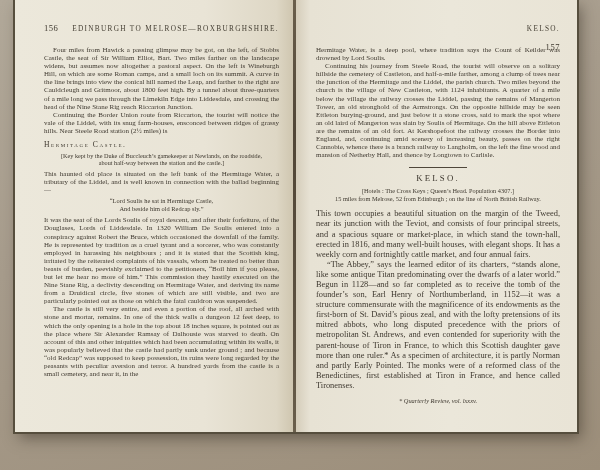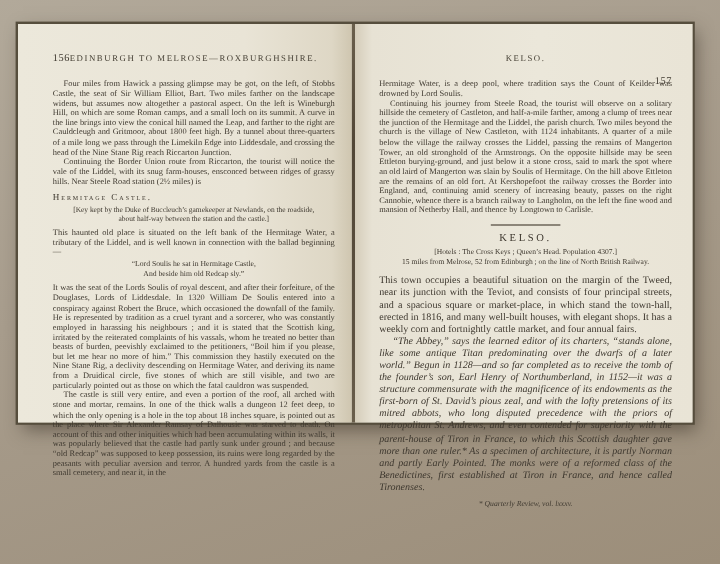--- a/index.html
+++ b/index.html
@@ -6,21 +6,21 @@
   html, body { width:600px; height:470px; overflow:hidden; }
   body {
     font-family:"Liberation Serif", serif;
     background:#a59a8a;
   }
   .photo {
     position:relative; width:600px; height:470px;
     background:linear-gradient(160deg,#b2a99a 0%,#a79c8c 40%,#9c8e7a 100%);
   }
   .spread {
-    position:absolute; left:15px; top:20px; width:562px; height:332px;
+    position:absolute; left:15px; top:0; width:562px; height:432px;
     display:flex;
     background:#e9e4d6;
     color:#3e382f;
     box-shadow:0 0 0 2px #564e3d, 4px 6px 14px rgba(45,38,28,.5);
   }
   .page { position:relative; }
   .page-left {
     width:278px;
     background:linear-gradient(90deg,#ece8db 0%,#e9e4d6 68%,#ded7c5 94%,#cfc6b0 100%);
     padding:24px 14px 0 29px;
@@ -29,21 +29,21 @@
     width:3px;
     background:linear-gradient(180deg,#6a5f4c,#514636 30%,#5d5241 80%,#6a5f4c);
   }
   .page-right {
     flex:1;
     background:linear-gradient(90deg,#d5cdba 0%,#e7e2d4 5%,#ebe7da 55%,#e9e4d6 100%);
     padding:24px 17px 16px 20px;
   }
   .running-head { position:relative; height:14px; margin-bottom:8px; }
   .running-title {
-    display:block; text-align:center;
+    display:block; text-align:right;
     font-size:7.3px; letter-spacing:1.3px; color:#464035;
   }
   .folio { position:absolute; top:-1px; font-size:8.6px; letter-spacing:.5px; }
   .folio-left { left:0; }
   .folio-right { right:0;margin-top:19px; }
   .body-sm { font-size:7px; line-height:8.1px; text-align:justify; }
   .body-sm.indent { text-indent:9px; }
   .section-heading {
     font-size:7.6px; font-weight:normal; font-variant:small-caps;
     letter-spacing:1.6px; text-align:left; margin:5px 0 3px;
@@ -56,21 +56,21 @@
     border:none; border-top:1px solid #4e463a;
     width:58px; margin:8px auto 0;
   }
   .kelso-heading {
     font-size:8.8px; font-weight:normal; letter-spacing:2.2px;
     text-align:center; margin:5px 0 4px;
   }
   .hotels-line { font-size:6.3px; text-align:center; margin-bottom:1px; }
   .route-line { font-size:6.3px; text-align:center; margin-bottom:7px; }
   .body-lg { font-size:8.4px; line-height:10.1px; text-align:justify; }
-  .body-lg.indent { text-indent:11px;font-style:italic; }
+  .body-lg.indent { text-indent:11px; }
   .footnote { font-size:6.4px; font-style:italic; text-align:center; margin-top:6px; }
 </style>
 </head>
 <body>
 
 <div class="photo">
   <div class="spread">
 
     <div class="page page-left">
       <div class="running-head">

